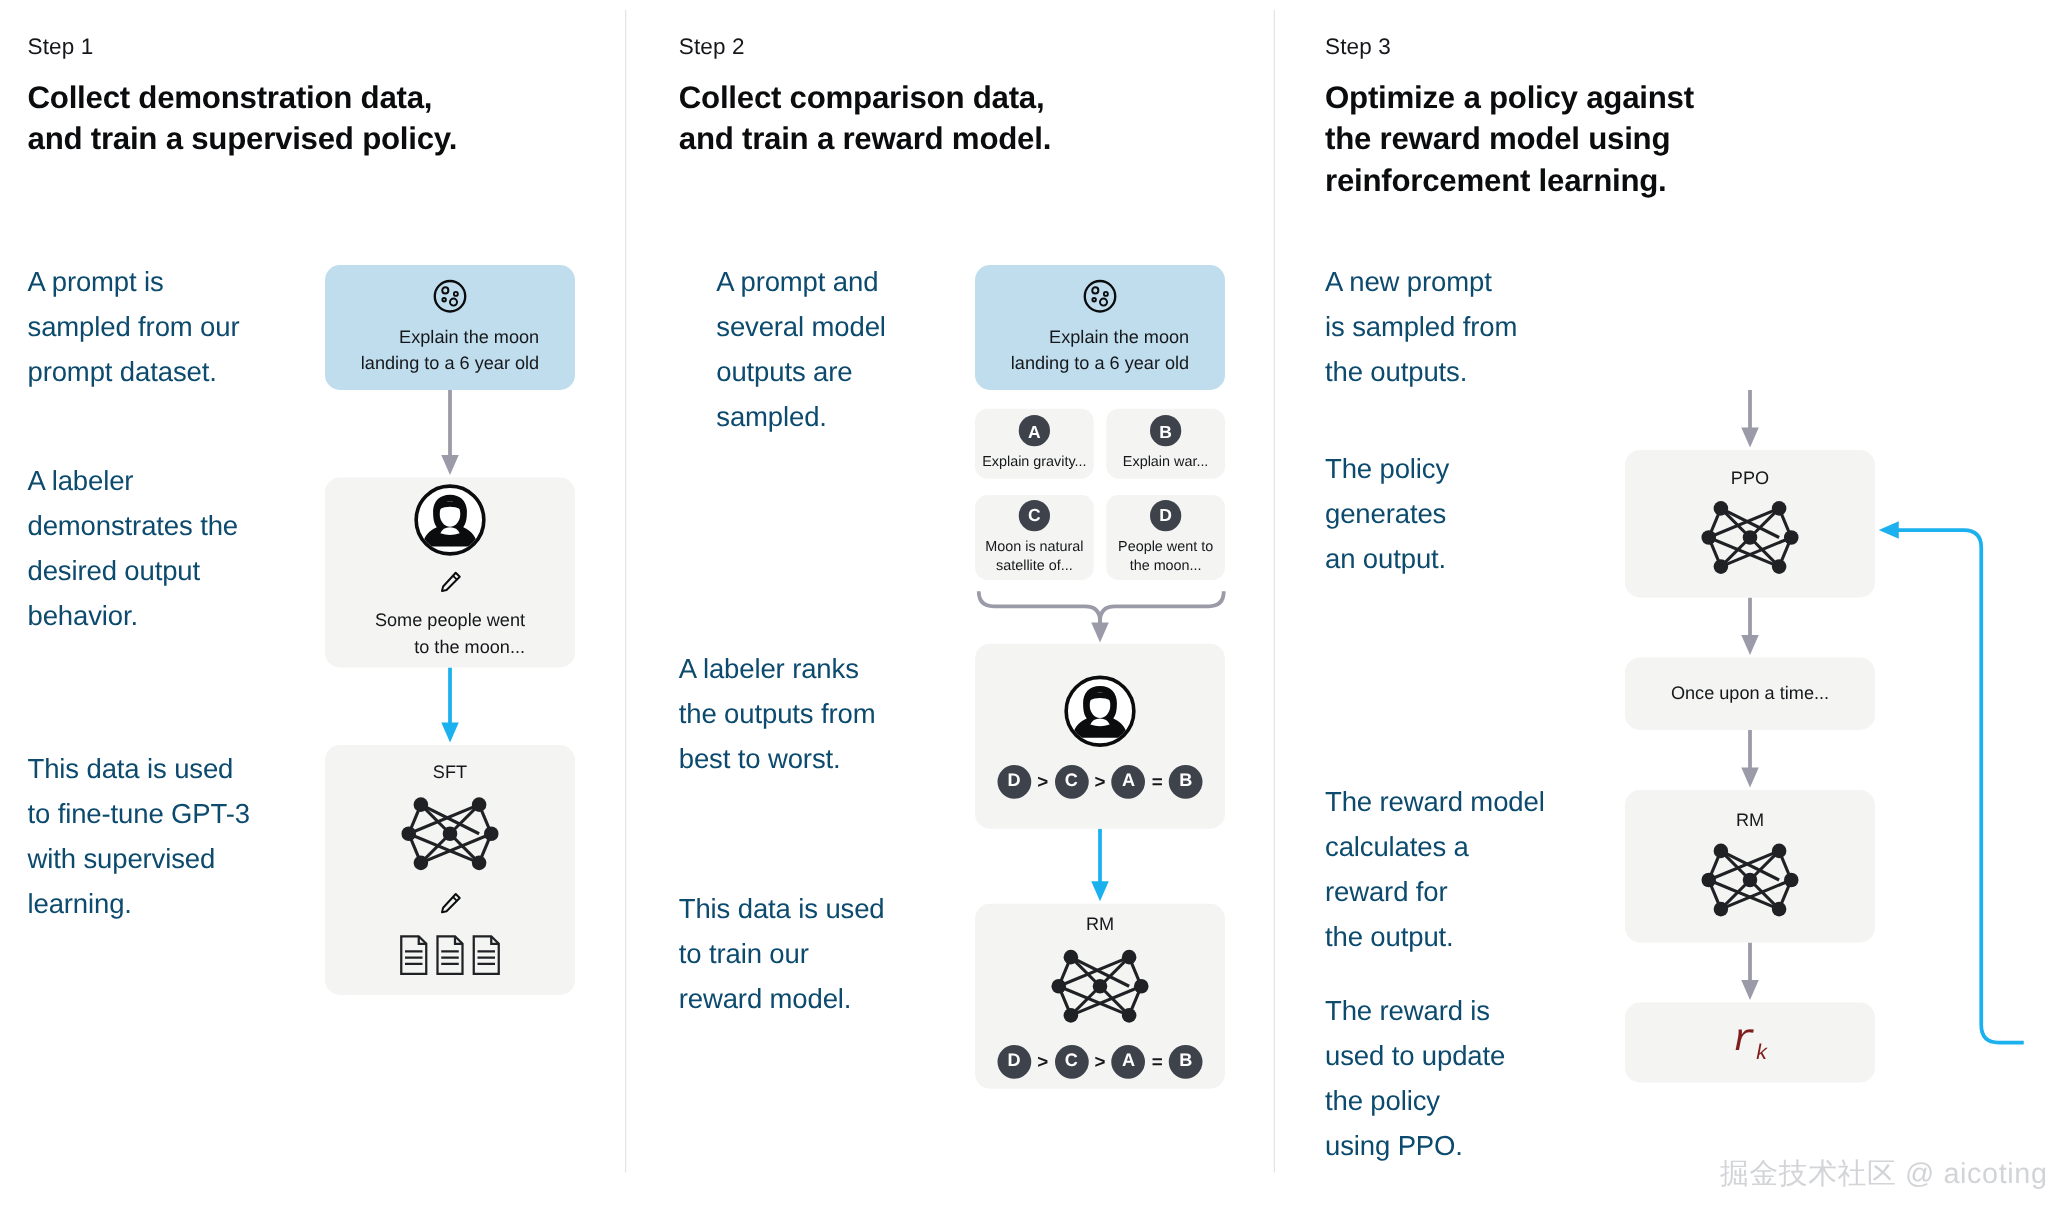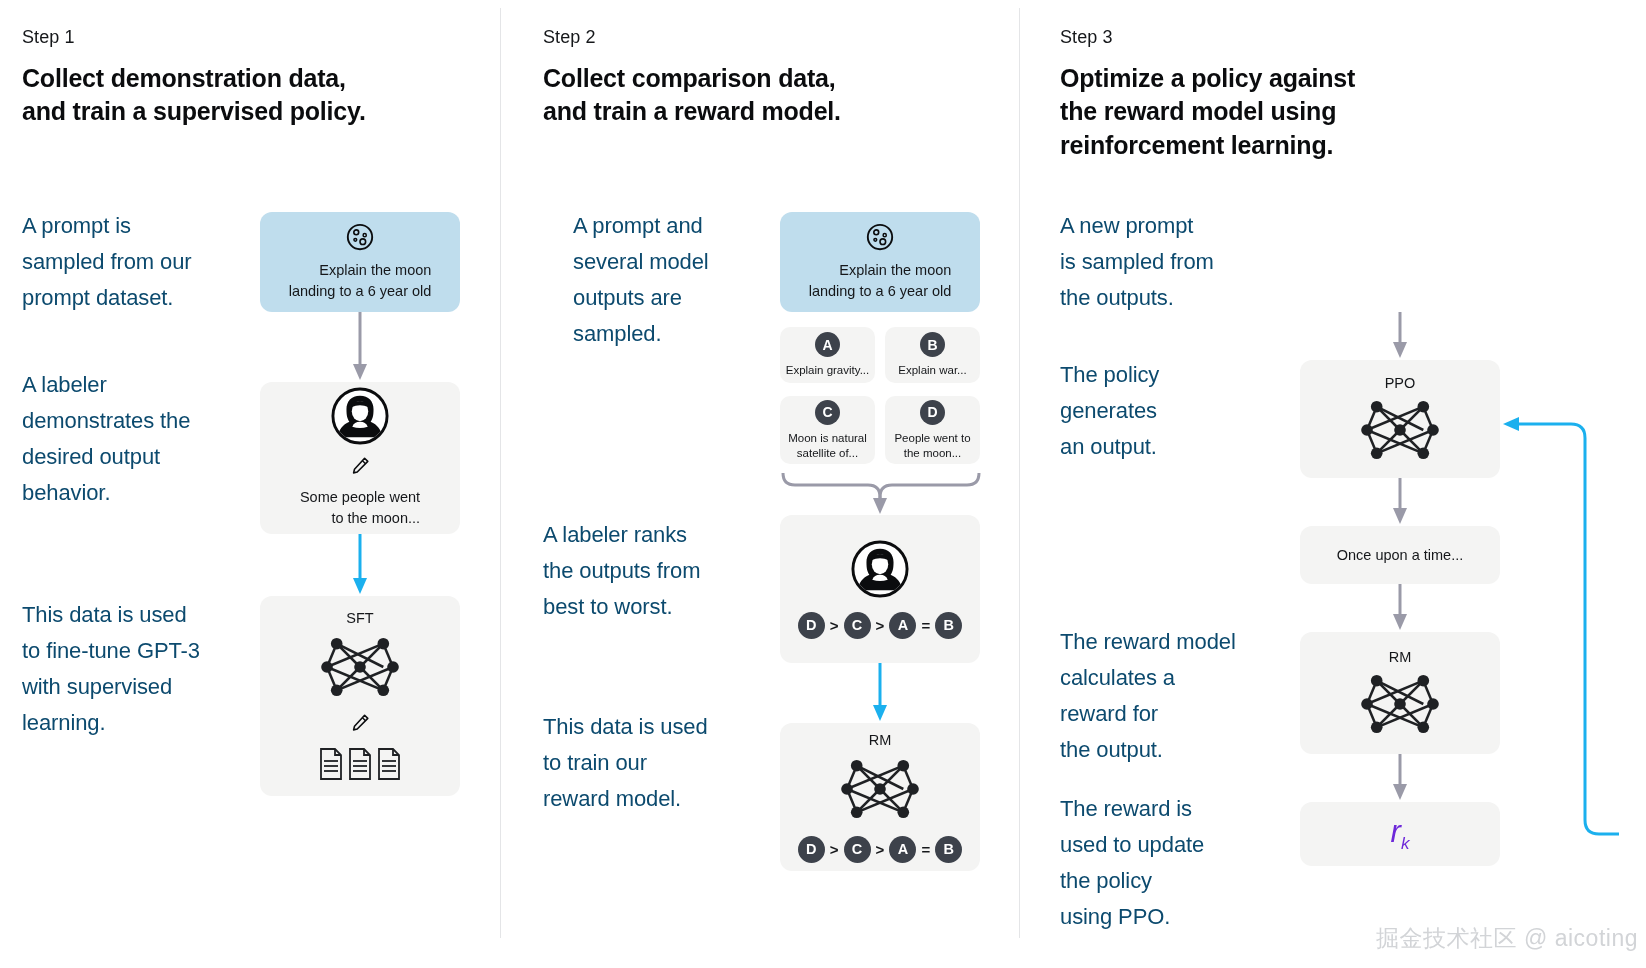--- a/index.html
+++ b/index.html
@@ -101,22 +101,22 @@
     font-size: 14.5px; font-weight: 700;
     display: flex; align-items: center; justify-content: center;
   }
   .rank-op { font-size: 15px; font-weight: 700; color: #15171a; }
 
   
   .arrow { position: absolute; }
 
   
   .rk {
-    font-family: Liberation Sans, sans-serif;
-    font-style: italic; font-size: 31px; color: #6d28d9;
+    font-family: Liberation Mono, monospace;
+    font-style: italic; font-size: 31px; color: #7f1d1d;
   }
   .rk sub { font-size: 17px; font-style: italic; }
 
   
   .watermark {
     position: absolute; right: 8px; bottom: 14px;
     font-size: 23px; color: #d2d4d7; letter-spacing: .5px;
     white-space: nowrap;
   }
 </style>

